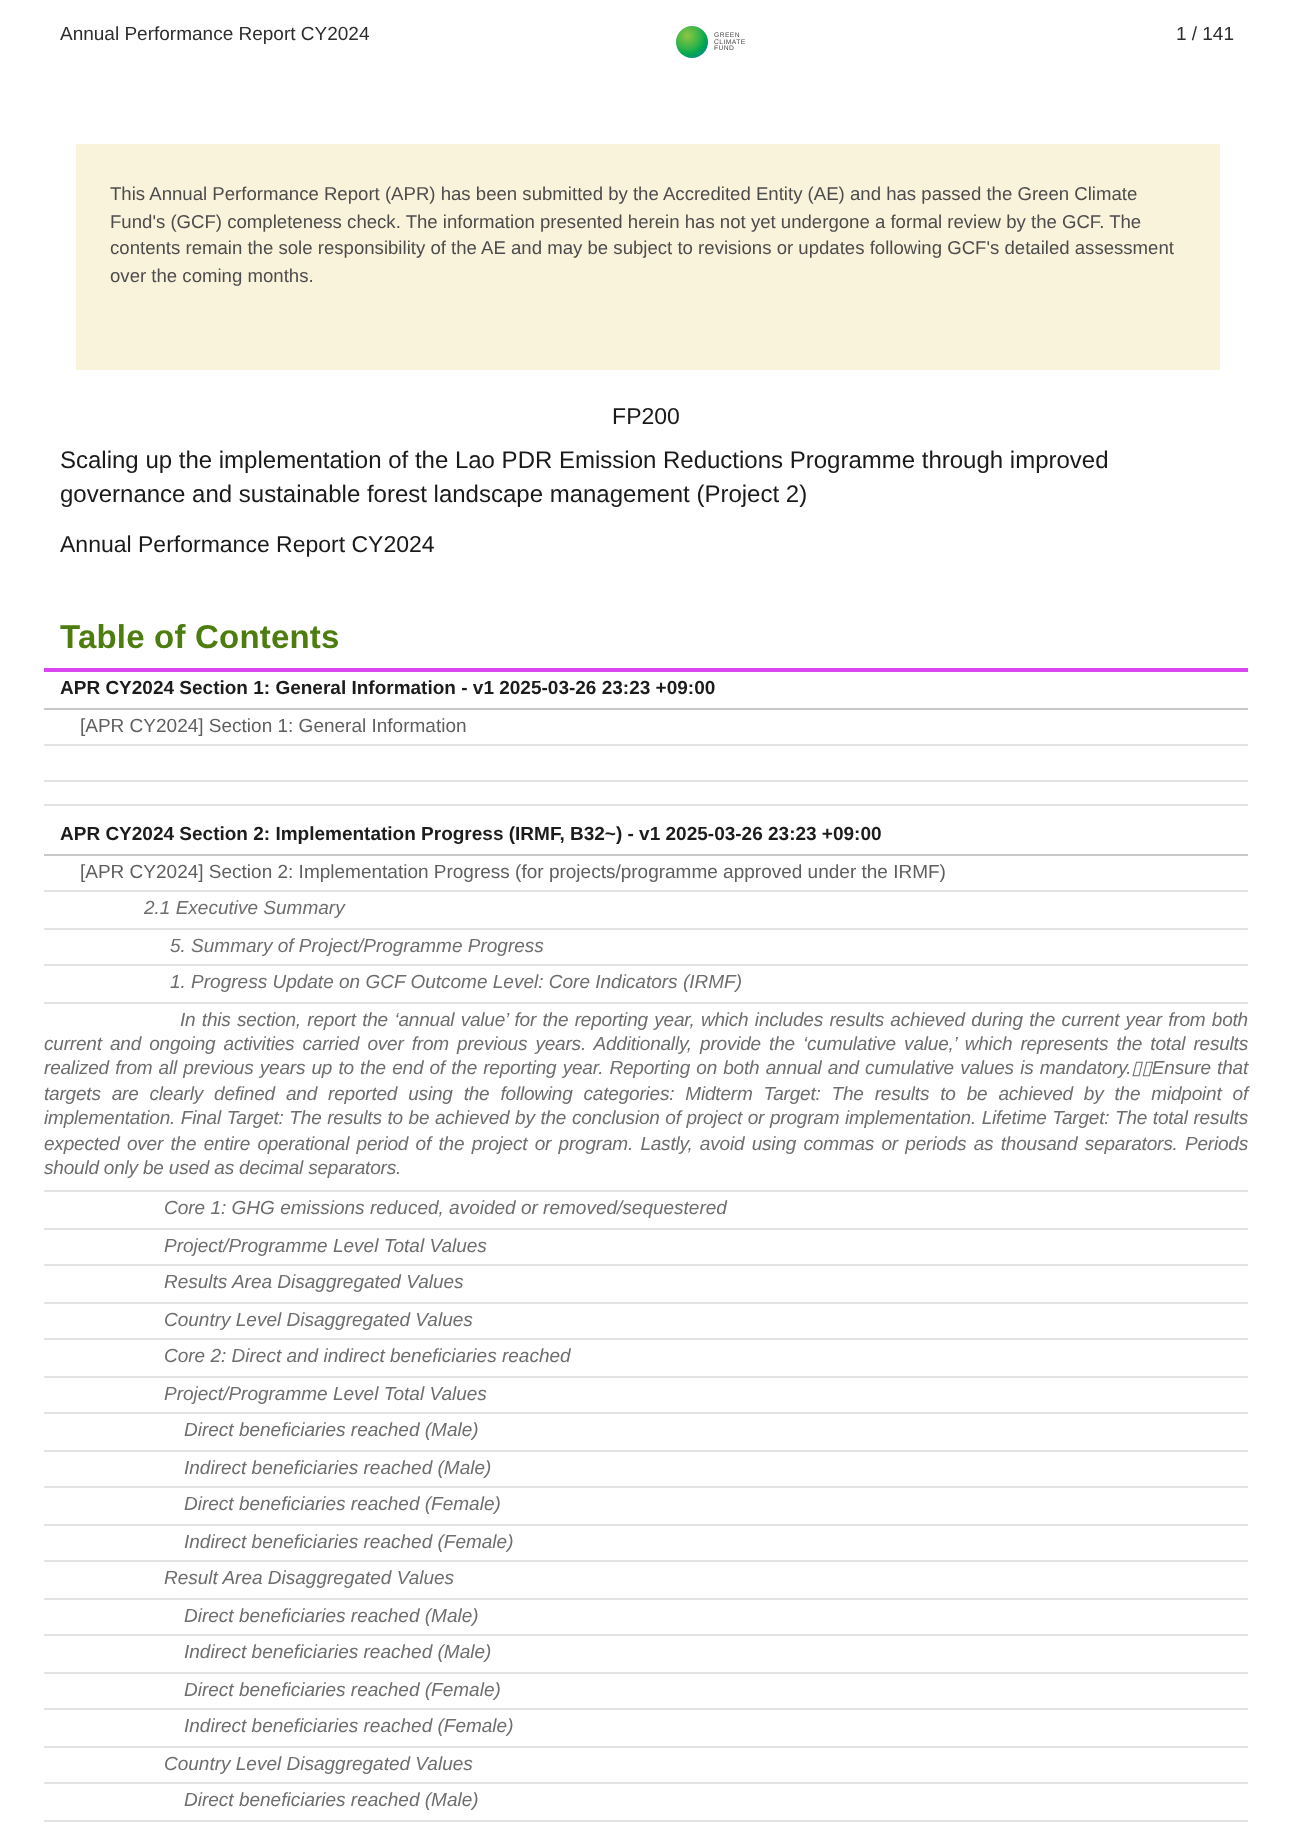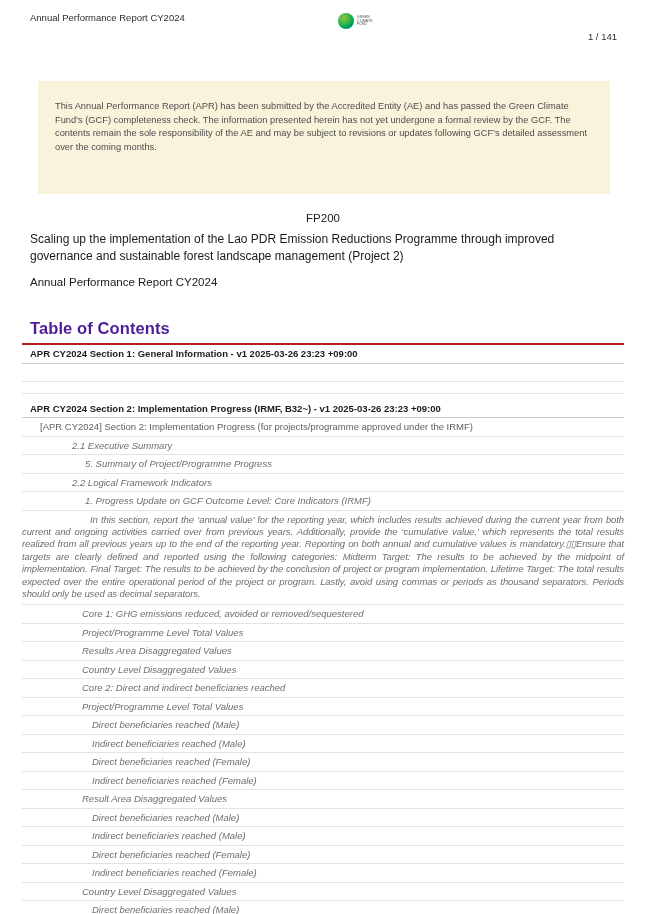--- a/index.html
+++ b/index.html
@@ -17,21 +17,21 @@
   
   .page-header {
     display: flex;
     justify-content: space-between;
     align-items: flex-start;
     padding: 9px 29px 0 30px;
     font-size: 9.5px;
     color: #2d2d2d;
   }
   .header-title { padding-top: 3px; }
-  .page-number { padding-top: 3px; margin-top: 19px; }
+  .page-number { padding-top: 3px; }
 
   .gcf-logo { display: flex; align-items: center; gap: 3px; margin-left: -40px; }
   .gcf-globe {
     width: 16px; height: 16px; border-radius: 50%;
     background: radial-gradient(circle at 35% 30%, #8dc63f 0%, #39b54a 40%, #00a651 62%, #0072bc 100%);
   }
   .gcf-logo-text { display: flex; flex-direction: column; transform: scale(0.42); transform-origin: left center; }
   .gcf-logo-text span { font-size: 8px; line-height: 8px; color: #4a4a4a; letter-spacing: 0.5px; white-space: nowrap; }
 
   
@@ -48,23 +48,23 @@
   .title-block { margin: 18px 30px 0 30px; color: #1a1a1a; }
   .project-code { font-size: 11.5px; margin-bottom: 7px; text-align: center; }
   .project-title { font-size: 12px; line-height: 16.5px; max-width: 592px; }
   .report-title { font-size: 11.5px; margin-top: 12px; }
 
   
   .toc { margin: 31px 22px 0 22px; }
   .toc-heading {
     font-size: 16.5px;
     font-weight: bold;
-    color: #4c1d95;
+    color: #4d7c0f;
     padding: 0 0 5px 8px;
-    border-bottom: 2px solid #b91c1c;
+    border-bottom: 2px solid #d946ef;
     letter-spacing: 0.1px;
   }
   .toc-rows { width: 100%; }
   .toc-row {
     border-bottom: 1px solid #e3e3e3;
     padding: 4px 0 3px 0;
     font-size: 9.5px;
     line-height: 10.5px;
     min-height: 18px;
     color: #6e6e6e;
@@ -116,28 +116,28 @@
   <div class="title-block">
     <div class="project-code">FP200</div>
     <div class="project-title">Scaling up the implementation of the Lao PDR Emission Reductions Programme through improved governance and sustainable forest landscape management (Project 2)</div>
     <div class="report-title">Annual Performance Report CY2024</div>
   </div>
 
   <section class="toc">
     <div class="toc-heading">Table of Contents</div>
     <div class="toc-rows">
         <div class="toc-row section">APR CY2024 Section 1: General Information - v1 2025-03-26 23:23 +09:00</div>
+        <div class="toc-row sub">[APR CY2024] Section 1: General Information</div>
         <div class="toc-row empty"></div>
         <div class="toc-row empty-sm"></div>
         <div class="toc-spacer"></div>
         <div class="toc-row section">APR CY2024 Section 2: Implementation Progress (IRMF, B32~) - v1 2025-03-26 23:23 +09:00</div>
         <div class="toc-row sub">[APR CY2024] Section 2: Implementation Progress (for projects/programme approved under the IRMF)</div>
         <div class="toc-row l2">2.1 Executive Summary</div>
         <div class="toc-row l3">5. Summary of Project/Programme Progress</div>
-        <div class="toc-row l2">2.2 Logical Framework Indicators</div>
         <div class="toc-row l3">1. Progress Update on GCF Outcome Level: Core Indicators (IRMF)</div>
         <div class="toc-row para">In this section, report the ‘annual value’ for the reporting year, which includes results achieved during the current year from both current and ongoing activities carried over from previous years. Additionally, provide the ‘cumulative value,’ which represents the total results realized from all previous years up to the end of the reporting year. Reporting on both annual and cumulative values is mandatory.▯▯Ensure that targets are clearly defined and reported using the following categories: Midterm Target: The results to be achieved by the midpoint of implementation. Final Target: The results to be achieved by the conclusion of project or program implementation. Lifetime Target: The total results expected over the entire operational period of the project or program. Lastly, avoid using commas or periods as thousand separators. Periods should only be used as decimal separators.</div>
         <div class="toc-row l4">Core 1: GHG emissions reduced, avoided or removed/sequestered</div>
         <div class="toc-row l4">Project/Programme Level Total Values</div>
         <div class="toc-row l4">Results Area Disaggregated Values</div>
         <div class="toc-row l4">Country Level Disaggregated Values</div>
         <div class="toc-row l4">Core 2: Direct and indirect beneficiaries reached</div>
         <div class="toc-row l4">Project/Programme Level Total Values</div>
         <div class="toc-row l5">Direct beneficiaries reached (Male)</div>
         <div class="toc-row l5">Indirect beneficiaries reached (Male)</div>

